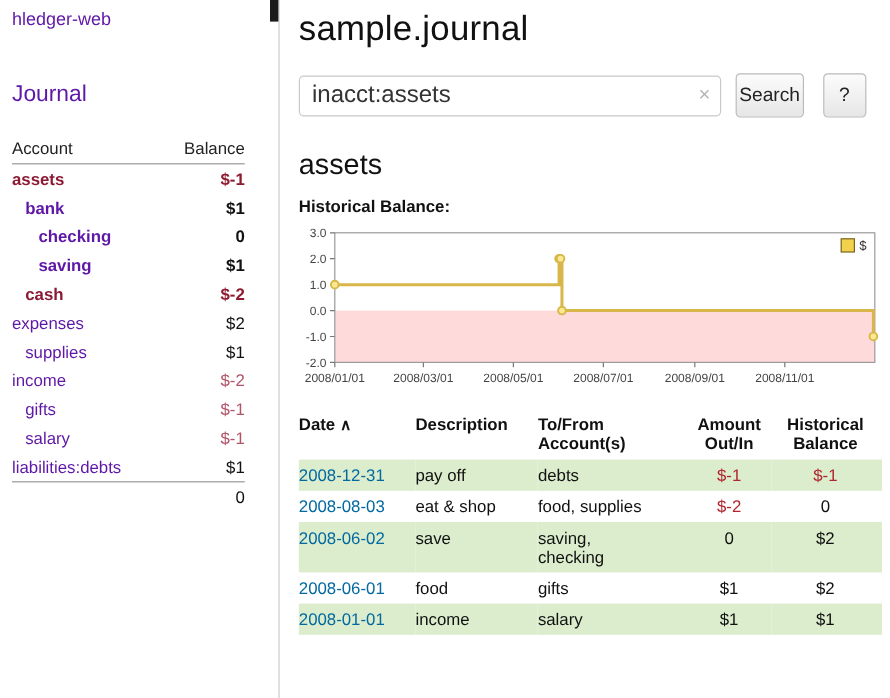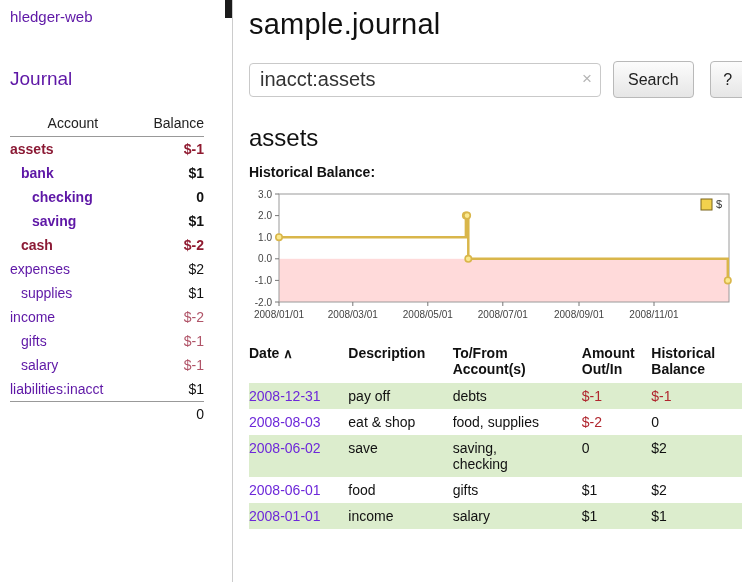--- a/index.html
+++ b/index.html
@@ -7,54 +7,54 @@
   body { font-family:"Liberation Sans", sans-serif; color:#111; }
   .app { width:742px; height:582px; display:flex; overflow:hidden; background:#fff; }
 
   
   .sidebar { width:233px; min-width:233px; padding:8px 28px 0 10px; border-right:1px solid #ccc; position:relative; }
   .sidebar .scroll-thumb { position:absolute; top:0; right:0; width:7px; height:18px; background:#1b1b1b; }
   .app-title { color:#5e17a6; font-size:15px; text-decoration:none; display:inline-block; cursor:pointer; }
   .journal-link { color:#5e17a6; font-size:19px; margin-top:42px; display:inline-block; cursor:pointer; }
   table.accounts { width:100%; border-collapse:collapse; margin-top:22px; font-size:14px; }
   table.accounts th { font-weight:400; color:#222; padding:3px 0 5px; border-bottom:1px solid #999; }
-  table.accounts th.h-acct { text-align:center; }
+  table.accounts th.h-acct { text-align:left; }
   table.accounts th.h-bal { text-align:right; }
   table.accounts td { padding:4px 0; }
   a.acct { color:#5e17a6; text-decoration:none; display:inline-block; cursor:pointer; }
   a.acct.b { font-weight:bold; }
   a.acct.act { color:#8b1a35; }
   td.bal { text-align:right; color:#111; }
   td.bal.b { font-weight:bold; }
   td.bal.neg { color:#b05468; }
   td.bal.neg.b { color:#8f1a30; }
   table.accounts tfoot td { border-top:1px solid #999; text-align:right; padding:4px 0; }
 
   
   .main { flex:1; padding:2px 8px 0 16px; }
   h1.page-title { font-size:29px; font-weight:400; margin:6px 0 20px; letter-spacing:0.2px; }
   .searchbar { display:flex; align-items:center; gap:12px; }
   .search-wrap { position:relative; width:352px; }
   .search-wrap input { width:100%; height:34px; font-size:20px; font-family:"Liberation Sans",sans-serif;
       padding:0 30px 0 10px; border:1px solid #c9c9c9; border-radius:4px; color:#333; outline:none; }
   .clear-x { position:absolute; right:9px; top:6px; font-size:17px; color:#b5b5b5; cursor:pointer; line-height:20px; }
-  .btn { height:37px; padding:0 14px; font-size:16px; font-family:"Liberation Sans",sans-serif; color:#222;
+  .btn { height:37px; padding:0 2px; font-size:16px; font-family:"Liberation Sans",sans-serif; color:#222;
       background:linear-gradient(#fcfcfc,#e6e6e6); border:1px solid #b9b9b9; border-radius:4px; cursor:pointer; }
   .btn.help { width:36px; padding:0; margin-left:4px; }
   h2.account-heading { font-size:24px; font-weight:400; margin:26px 0 12px; }
   .chart-title { font-weight:bold; font-size:14px; margin:4px 0 6px; }
   #chart { line-height:0; }
 
   
   table.register { width:100%; border-collapse:collapse; margin-top:12px; font-size:14px; }
   table.register th { font-weight:bold; text-align:left; vertical-align:top; padding:3px 6px 6px 0; white-space:pre-line;margin-top:12px; }
-  table.register th.r, table.register td.r { text-align:left; padding-right:2px; }
+  table.register th.r, table.register td.r { text-align:center; padding-right:2px; }
   table.register td { padding:5px 6px 5px 0; vertical-align:top; white-space:pre-line; }
   table.register tbody tr:nth-child(odd) { background:#dcedcd; }
-  a.date-link { color:#6d28d9; text-decoration:none; cursor:pointer; }
+  a.date-link { color:#0369a1; text-decoration:none; cursor:pointer; }
   .amt.neg { color:#b0262e; }
   .sort-icon { font-weight:bold; margin-left:4px; font-size:13px; }
   col.c-date{width:20%} col.c-desc{width:21%} col.c-acct{width:26%} col.c-amt{width:14%} col.c-bal{width:19%}
 </style>
 </head>
 <body>
 
 <div class="app">
 
   <aside class="sidebar">
@@ -104,21 +104,21 @@
           </tr>
           <tr>
             <td><a class="acct" style="padding-left: 11px;">gifts</a></td>
             <td class="bal neg">$-1</td>
           </tr>
           <tr>
             <td><a class="acct" style="padding-left: 11px;">salary</a></td>
             <td class="bal neg">$-1</td>
           </tr>
           <tr>
-            <td><a class="acct" style="padding-left: 0px;">liabilities:inacct</a></td>
+            <td><a class="acct" style="padding-left: 0px;">liabilities:debts</a></td>
             <td class="bal">$1</td>
           </tr>
         </tbody>
       <tfoot>
         <tr>
           <td></td>
           <td>0</td>
         </tr>
       </tfoot>
     </table>

